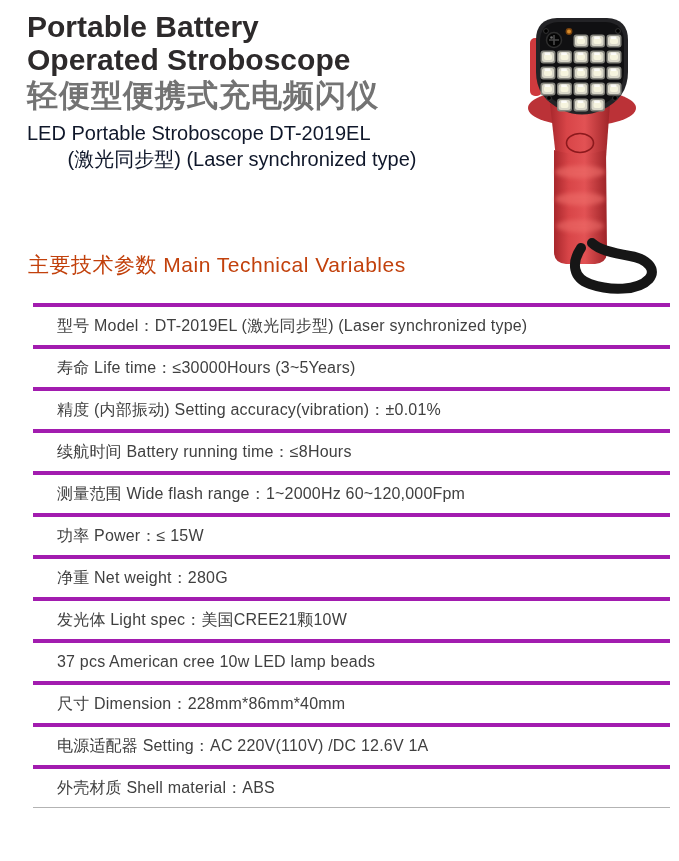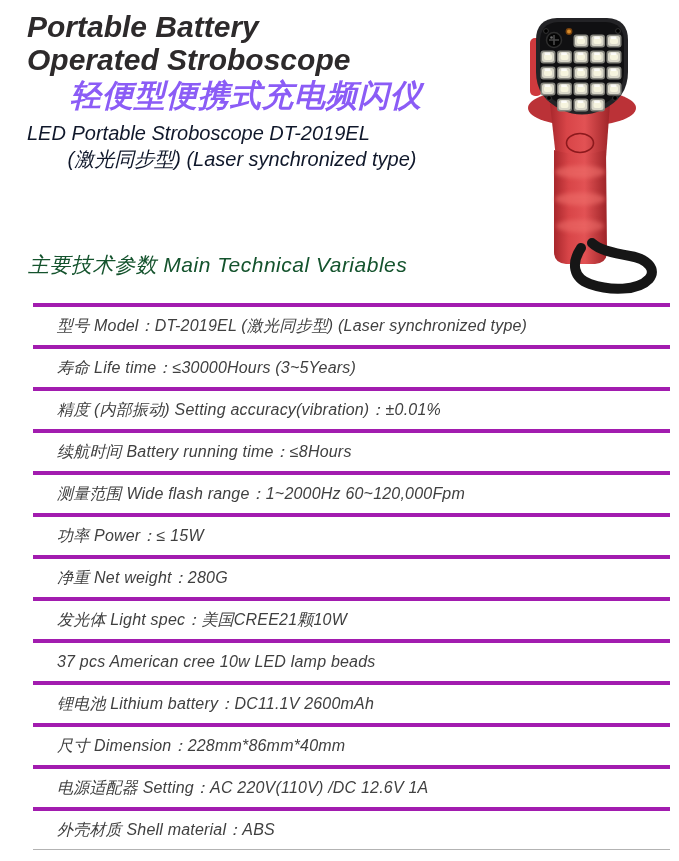--- a/index.html
+++ b/index.html
@@ -1,29 +1,29 @@
 <!DOCTYPE html>
 <html><head>
 <meta charset="utf-8">
 <style>
   html,body{margin:0;padding:0;background:#ffffff;}
   body{font-family:"Liberation Sans","DejaVu Sans",sans-serif;}
-  .page{position:relative;width:679px;height:861px;background:#fff;overflow:hidden;font-style:italic;}
+  .page{position:relative;width:679px;height:861px;background:#fff;overflow:hidden;}
 
   
   .titleblock{position:absolute;left:27px;top:10px;width:430px;}
   .title-en{font-size:30px;line-height:33px;font-weight:bold;color:#2d2a2b;letter-spacing:0px;}
-  .title-cn{font-size:31px;line-height:34px;font-weight:bold;color:#8b5cf6;margin-top:3px;letter-spacing:1px;margin-left:43px;}
+  .title-cn{font-size:31px;line-height:34px;font-weight:bold;color:#737373;margin-top:3px;letter-spacing:1px;}
   .subtitle{font-size:20px;line-height:26px;color:#0f172a;margin-top:7px;}
 
   
   .photo{position:absolute;right:0;top:0;width:229px;height:300px;}
 
   
-  .section-heading{position:absolute;left:28px;top:251px;font-size:21px;color:#14532d;letter-spacing:0.5px;}
+  .section-heading{position:absolute;left:28px;top:251px;font-size:21px;color:#c2410c;letter-spacing:0.5px;}
 
   
   .spec-table{position:absolute;left:33px;top:303px;width:637px;border-bottom:1px solid #b3b3b3;}
   .spec-row{box-sizing:border-box;height:42px;border-top:4px solid #a21caf;display:flex;align-items:center;
             padding-left:24px;font-size:16px;color:#404040;letter-spacing:0.2px;white-space:nowrap;}
 </style>
 </head>
 <body>
 
 <div class="page">
@@ -124,19 +124,18 @@
   <div class="spec-table">
     <div class="spec-row">型号 Model：DT-2019EL (激光同步型) (Laser synchronized type)</div>
     <div class="spec-row">寿命 Life time：≤30000Hours (3~5Years)</div>
     <div class="spec-row">精度 (内部振动) Setting accuracy(vibration)：±0.01%</div>
     <div class="spec-row">续航时间 Battery running time：≤8Hours</div>
     <div class="spec-row">测量范围 Wide flash range：1~2000Hz 60~120,000Fpm</div>
     <div class="spec-row">功率 Power：≤ 15W</div>
     <div class="spec-row">净重 Net weight：280G</div>
     <div class="spec-row">发光体 Light spec：美国CREE21颗10W</div>
     <div class="spec-row">37 pcs American cree 10w LED lamp beads</div>
-    <div class="spec-row">锂电池 Lithium battery：DC11.1V 2600mAh</div>
     <div class="spec-row">尺寸 Dimension：228mm*86mm*40mm</div>
     <div class="spec-row">电源适配器 Setting：AC 220V(110V) /DC 12.6V 1A</div>
     <div class="spec-row">外壳材质 Shell material：ABS</div>
   </div>
 
 </div>
 
 </body></html>

